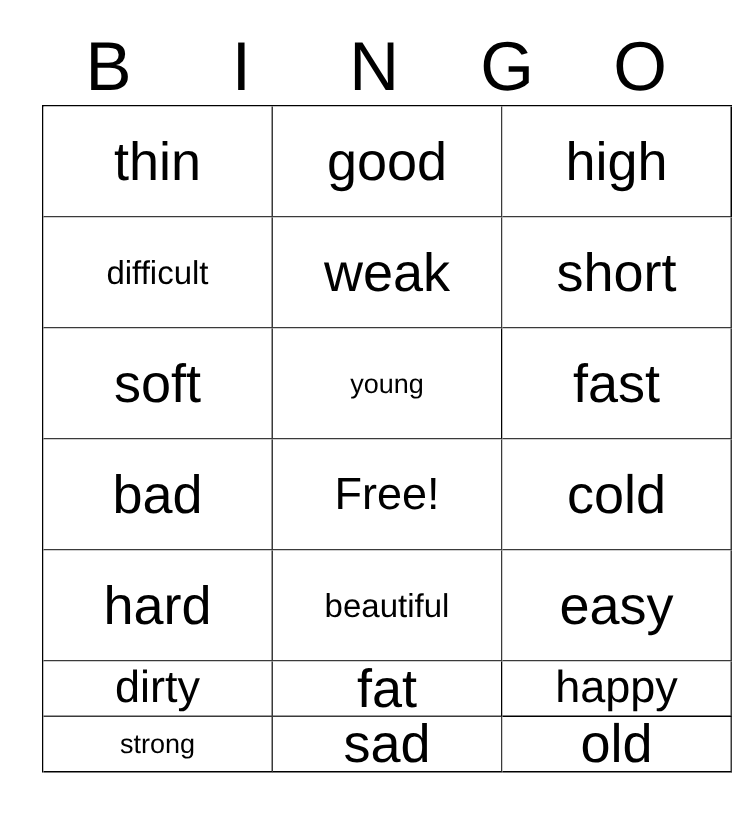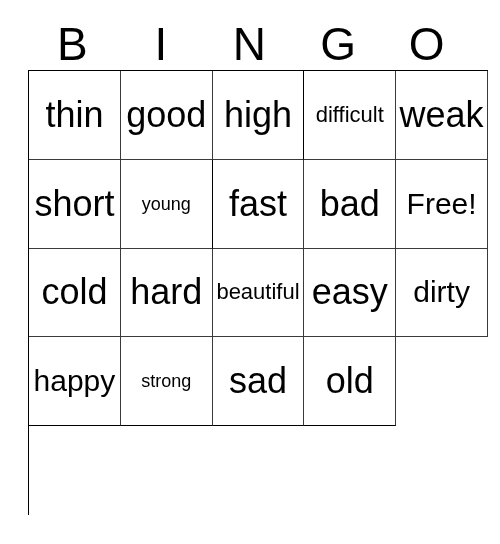--- a/index.html
+++ b/index.html
@@ -45,21 +45,21 @@
   }
 
   
   #grid {
     position: absolute;
     left: 28px;
     top: 70px;
     width: 460px;
     height: 445px;
     display: grid;
-    grid-template-columns: repeat(5, 1fr);
+    grid-template-columns: repeat(3, 1fr);
     grid-template-rows: repeat(5, 1fr);
     border-top: 1px solid #000000;
     border-left: 1px solid #000000;
     box-sizing: border-box;
     background: #ffffff;
   }
   .cell {
     position: relative;
     border-right: 1px solid #3a3a3a;
     border-bottom: 1px solid #3a3a3a;
@@ -123,20 +123,23 @@
 
     <div class="cell">
       <span class="cell-text fs-xs">difficult</span>
     </div>
     <div class="cell">
       <span class="cell-text fs-lg">weak</span>
     </div>
     <div class="cell">
       <span class="cell-text fs-lg">short</span>
     </div>
+    <div class="cell">
+      <span class="cell-text fs-lg">soft</span>
+    </div>
     <div class="cell edge-right">
       <span class="cell-text fs-sm">young</span>
     </div>
 
     <div class="cell">
       <span class="cell-text fs-lg">fast</span>
     </div>
     <div class="cell">
       <span class="cell-text fs-lg">bad</span>
     </div>
@@ -152,20 +155,23 @@
     </div>
     <div class="cell">
       <span class="cell-text fs-xs">beautiful</span>
     </div>
     <div class="cell">
       <span class="cell-text fs-lg">easy</span>
     </div>
     <div class="cell">
       <span class="cell-text fs-md">dirty</span>
     </div>
+    <div class="cell edge-right">
+      <span class="cell-text fs-lg">fat</span>
+    </div>
 
     <div class="cell edge-bottom">
       <span class="cell-text fs-md">happy</span>
     </div>
     <div class="cell edge-bottom">
       <span class="cell-text fs-sm">strong</span>
     </div>
     <div class="cell edge-bottom">
       <span class="cell-text fs-lg">sad</span>
     </div>

